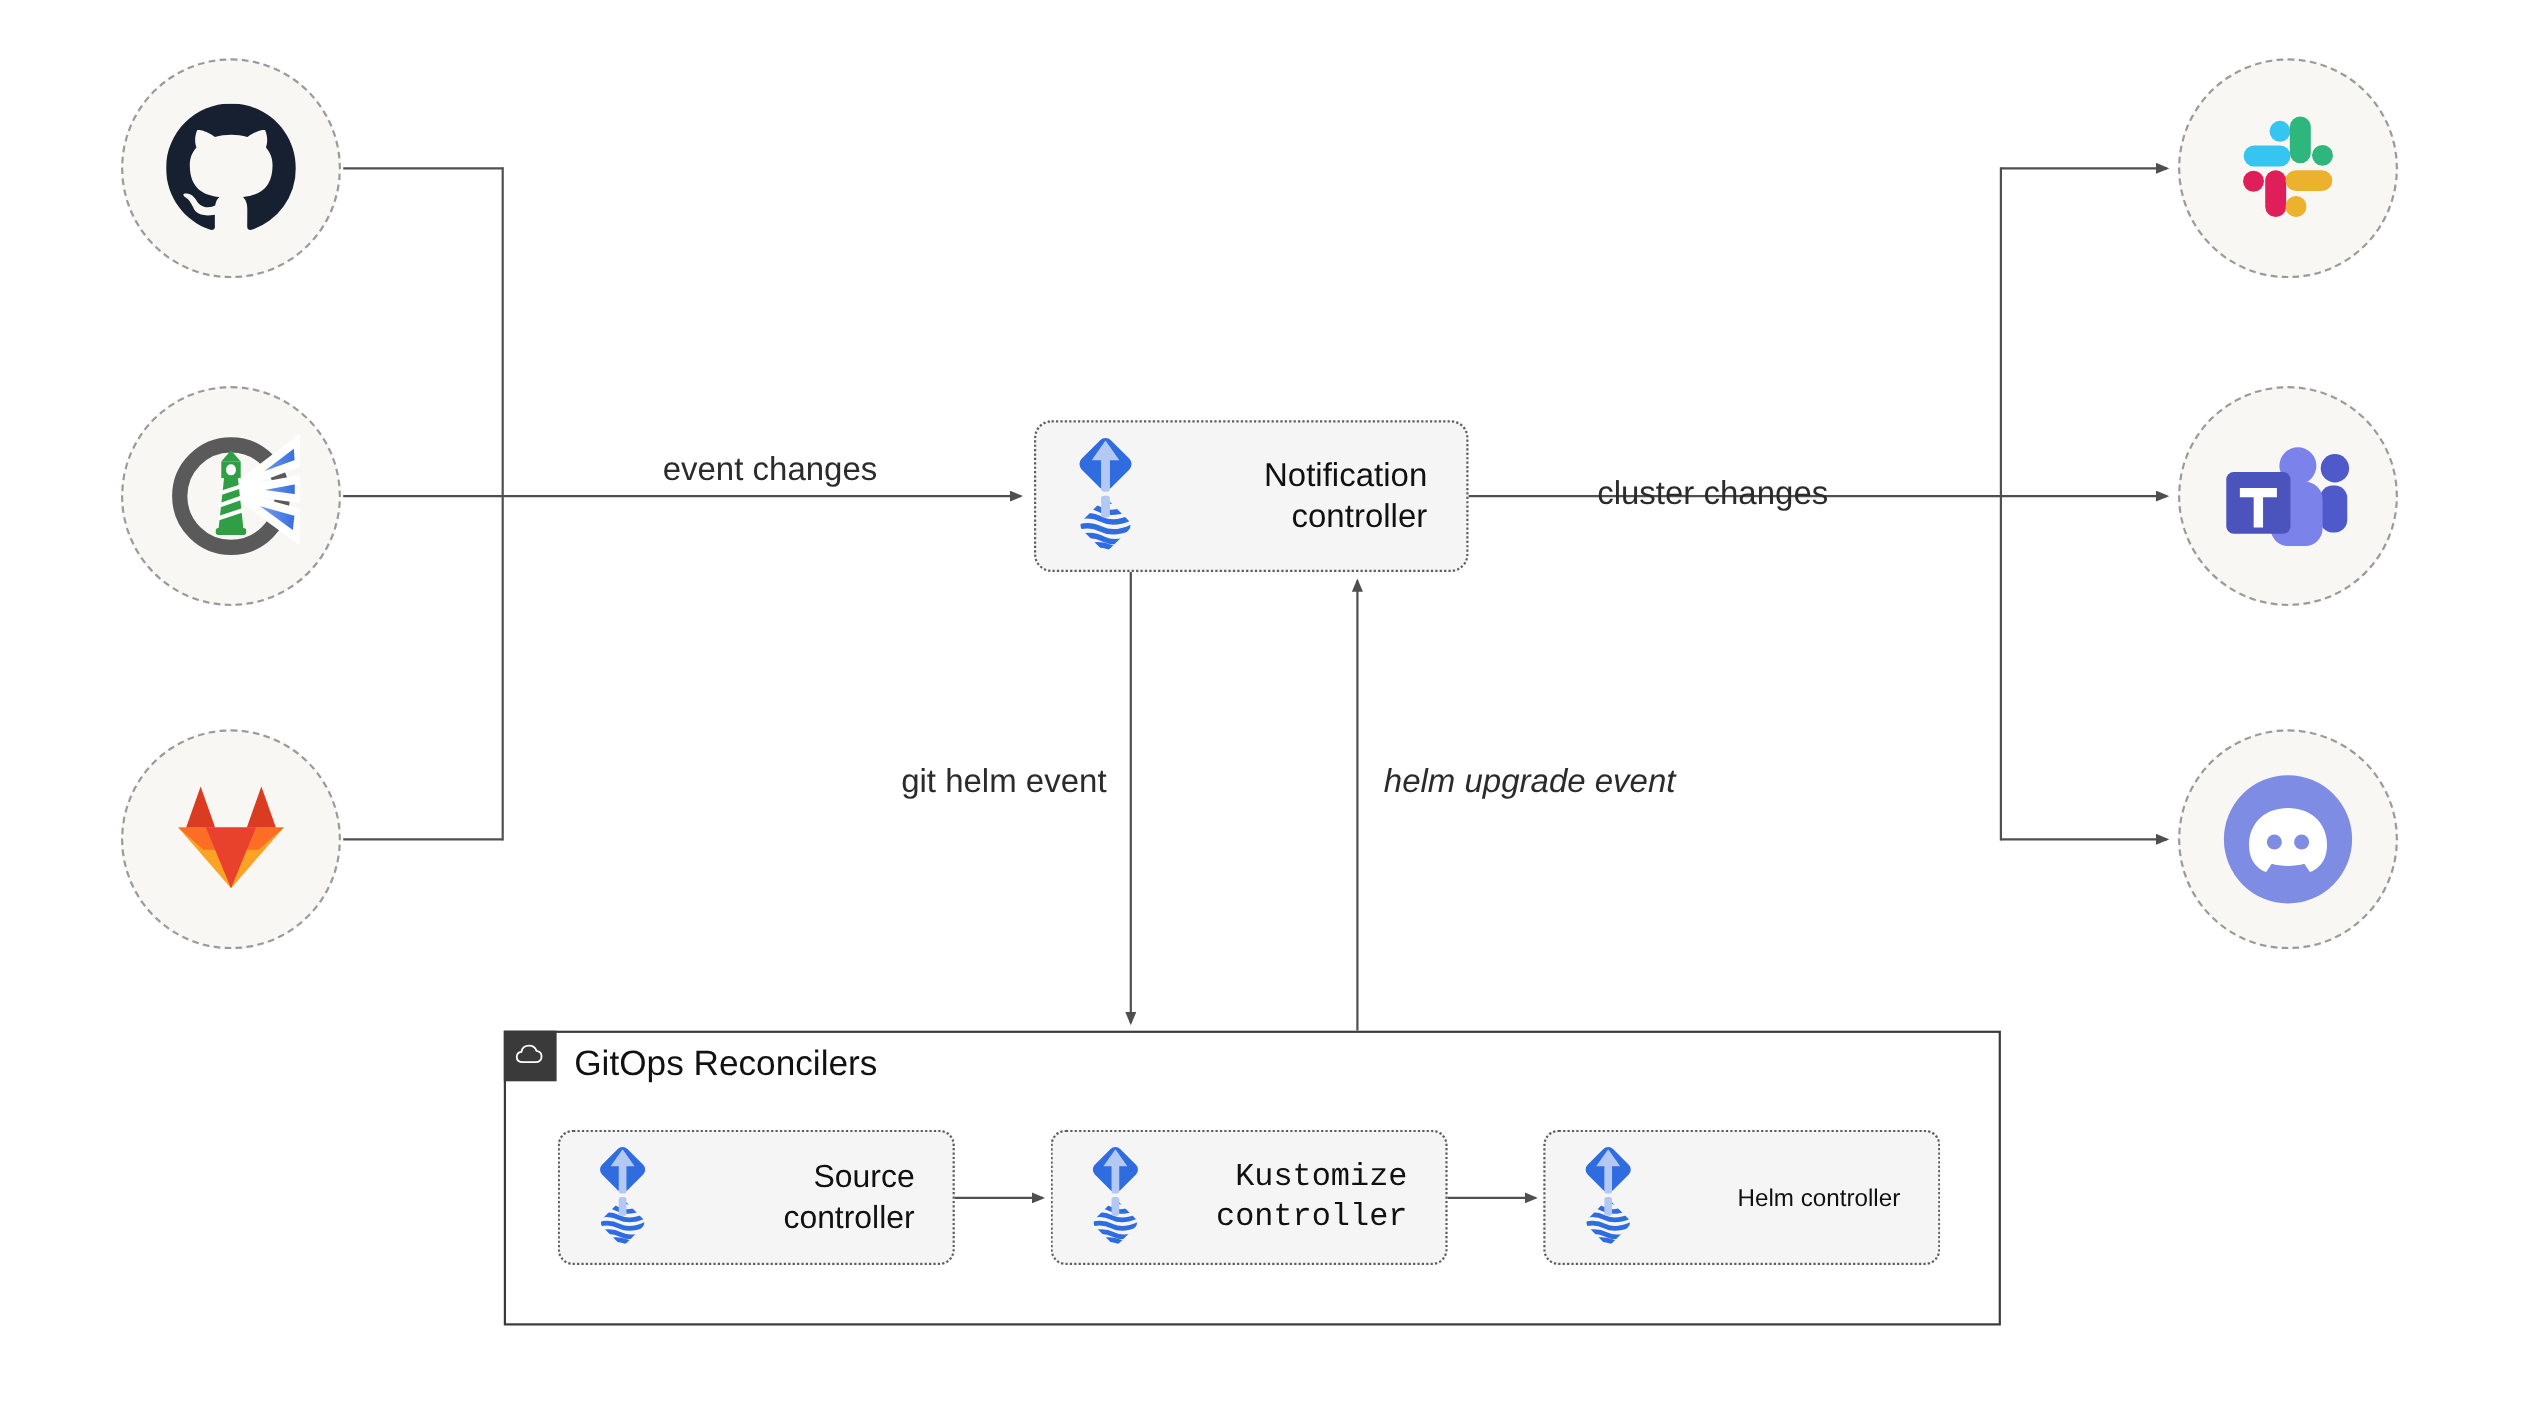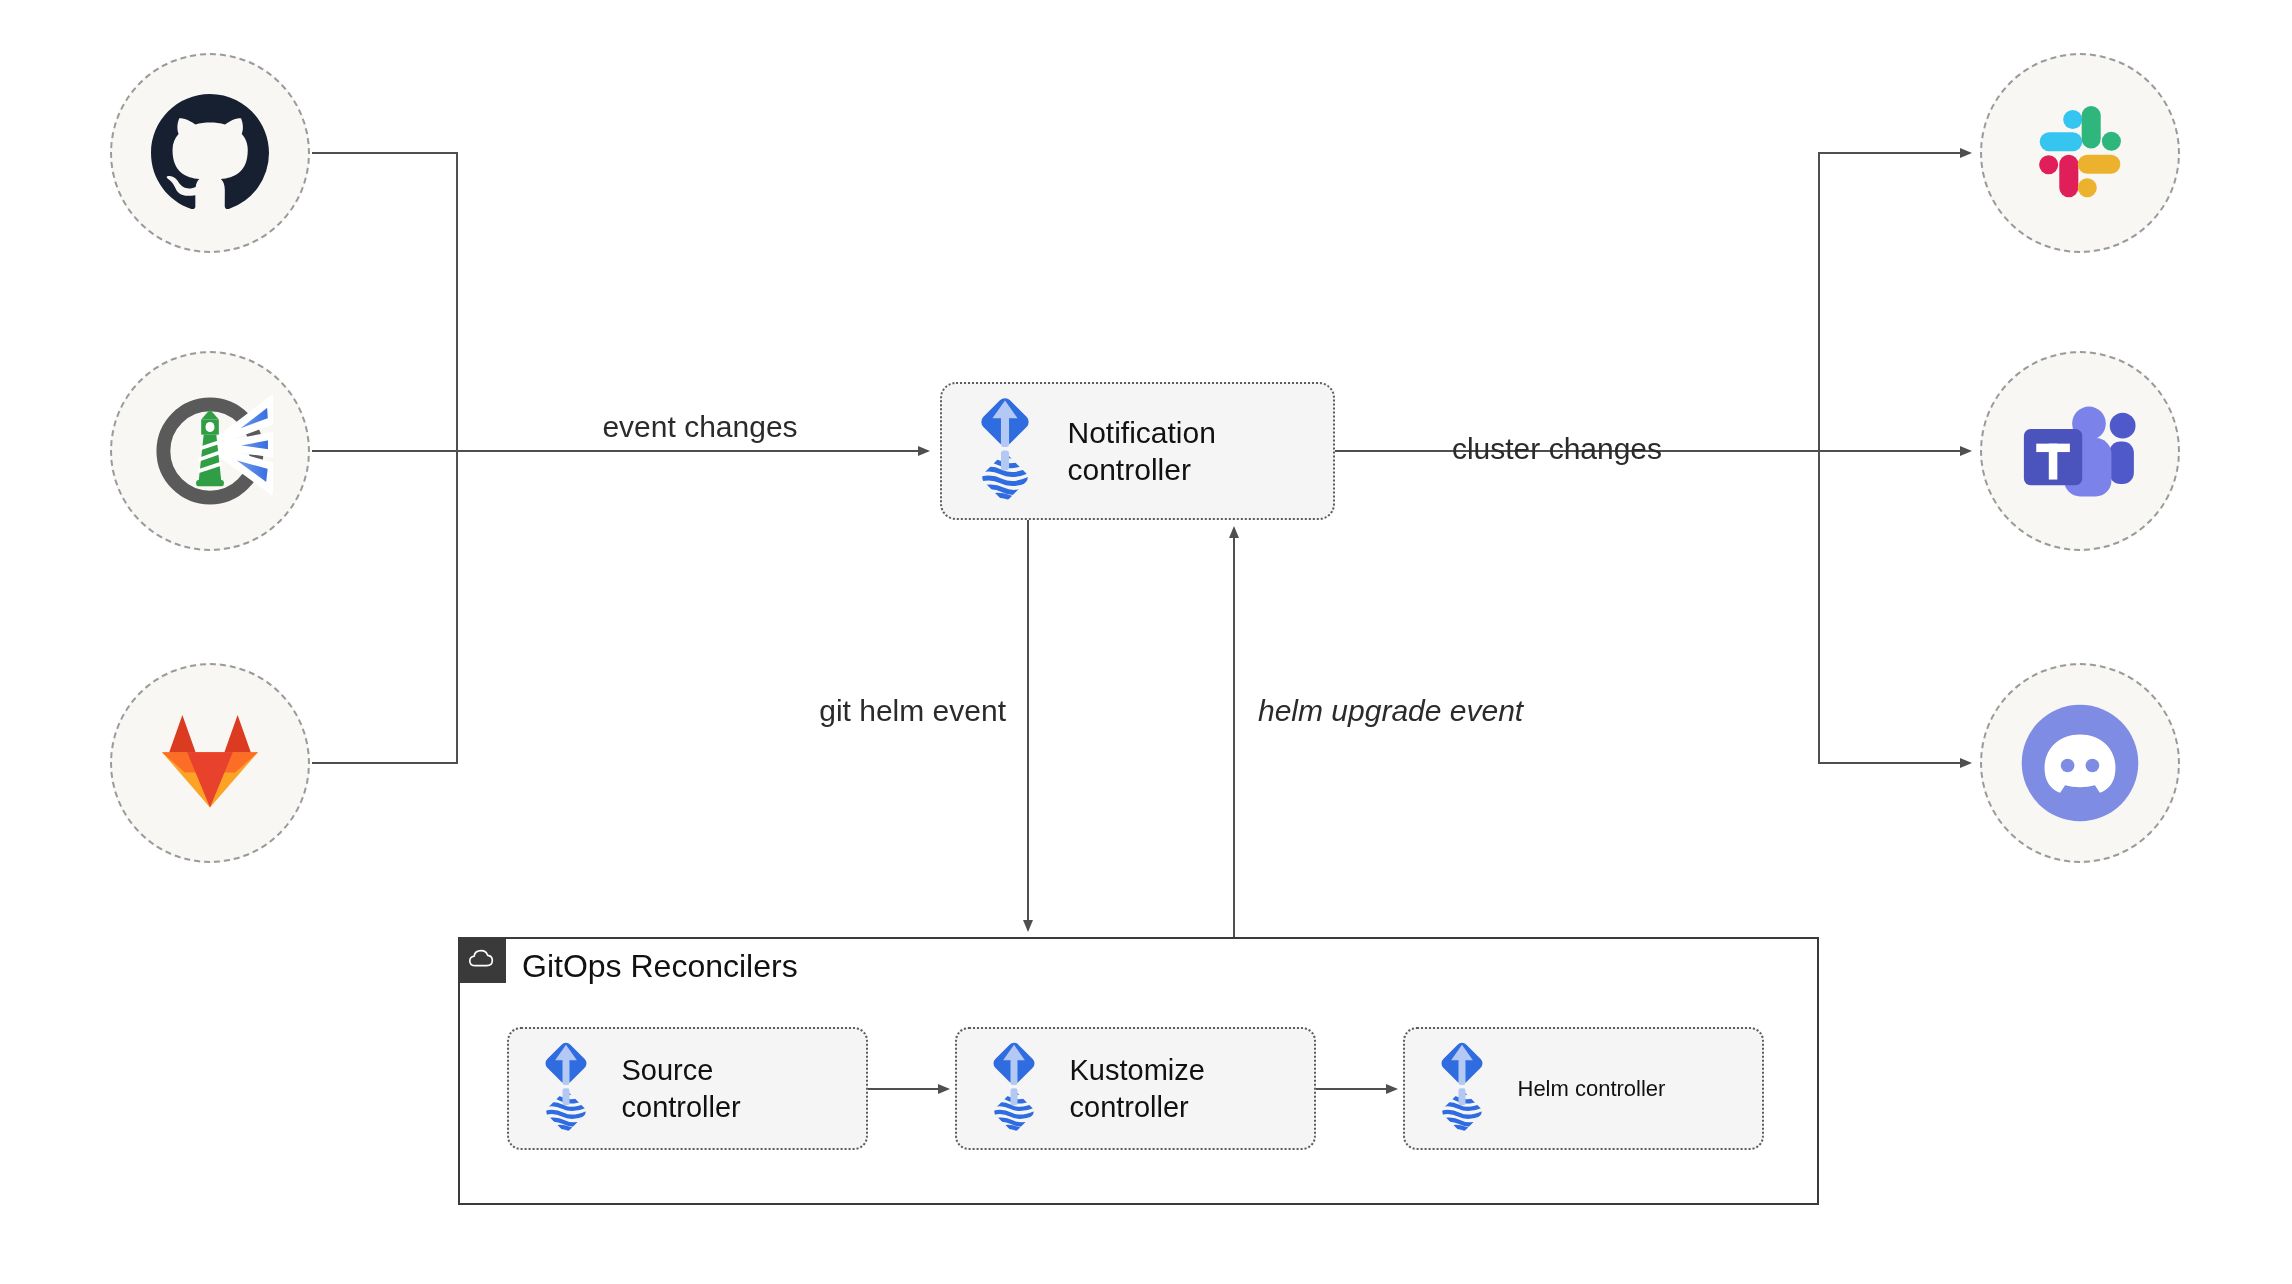--- a/index.html
+++ b/index.html
@@ -8,21 +8,21 @@
   svg.wires{position:absolute;left:0;top:0;width:2292px;height:1284px;}
 
   
   .node-circle{position:absolute;width:200px;height:200px;border-radius:50%;
     border:2px dashed #9a9a9a;background:#f8f7f4;display:flex;align-items:center;justify-content:center;box-sizing:border-box;}
 
   
   .ctrl-box{position:absolute;background:#f5f5f5;border:2px dotted #5c5c5c;border-radius:16px;
     display:flex;align-items:center;box-sizing:border-box;padding:0 18px;}
   .ctrl-box .flux{flex:0 0 auto;}
-  .ctrl-label{flex:1 1 auto;text-align:left;font-size:30px;line-height:1.25;color:#111;}
+  .ctrl-label{flex:1 1 auto;text-align:right;font-size:30px;line-height:1.25;color:#111;}
 
   
   .edge-label{position:absolute;font-size:30px;color:#2b2b2b;white-space:nowrap;}
 
   
   .gitops{position:absolute;left:458px;top:937px;width:1361px;height:268px;
     border:2px solid #3a3a3a;background:#ffffff;box-sizing:border-box;}
   .gitops-tab{position:absolute;left:-2px;top:-2px;width:48px;height:46px;background:#3a3a3a;
     display:flex;align-items:center;justify-content:center;}
   .gitops-title{position:absolute;left:62px;top:9px;font-size:32px;color:#111;}
@@ -212,21 +212,21 @@
   <div class="ctrl-box" style="left:507px;top:1027px;width:361px;height:123px;border-radius:14px;">
     <svg class="flux" width="78" height="98">
         <use href="#sym-flux"></use>
       </svg>
     <div class="ctrl-label" style="font-size:29px;max-width:210px;margin:0 auto;">Source controller</div>
   </div>
   <div class="ctrl-box" style="left:955px;top:1027px;width:361px;height:123px;border-radius:14px;">
     <svg class="flux" width="78" height="98">
         <use href="#sym-flux"></use>
       </svg>
-    <div class="ctrl-label" style="font-size:29px;max-width:210px;margin:0 auto;">Kustomize controller</div>
+    <div class="ctrl-label" style="font-size:29px;max-width:210px;margin:0 auto;font-family:Liberation Mono, monospace;">Kustomize controller</div>
   </div>
   <div class="ctrl-box" style="left:1403px;top:1027px;width:361px;height:123px;border-radius:14px;">
     <svg class="flux" width="78" height="98">
         <use href="#sym-flux"></use>
       </svg>
     <div class="ctrl-label" style="font-size:22px;max-width:210px;margin:0 auto;">Helm controller</div>
   </div>
 
   <svg class="wires" style="pointer-events:none;">
     <g stroke="#4f4f4f" stroke-width="2" fill="none">

